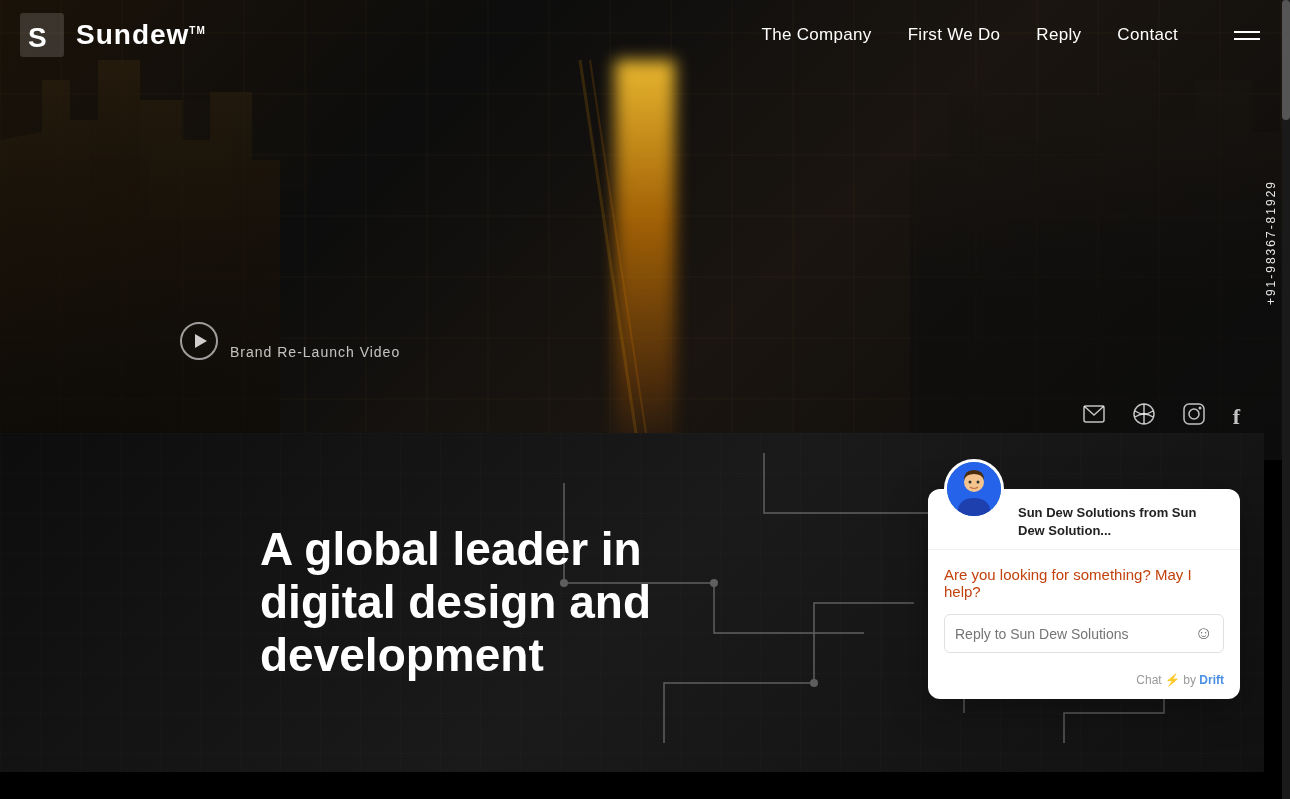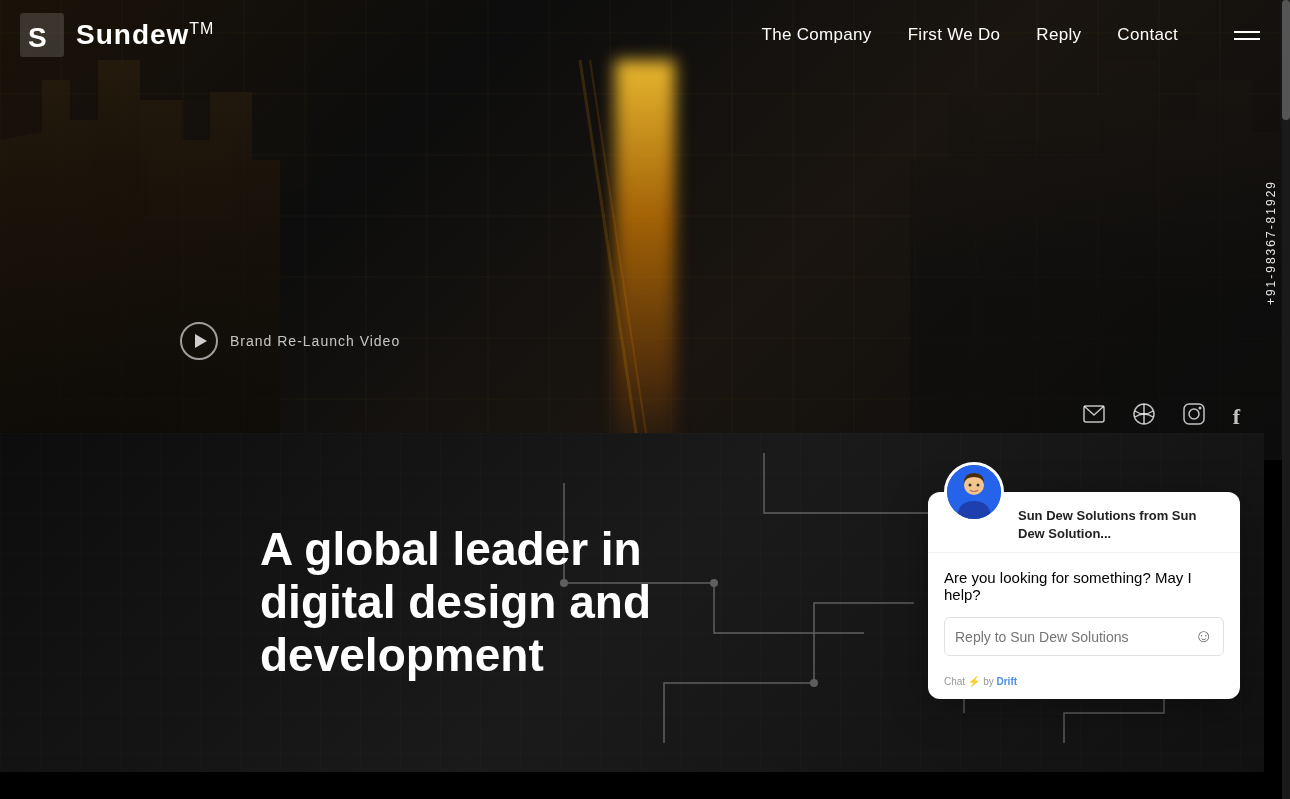--- a/index.html
+++ b/index.html
@@ -26,23 +26,23 @@
       width: 44px;
       height: 44px;
     }
     .logo-text {
       color: #fff;
       font-size: 28px;
       font-weight: 700;
       letter-spacing: 1px;
     }
     .logo-tm {
-      font-size: 16px;
+      font-size: 10px;
       vertical-align: super;
-      font-weight: 400;
+      font-weight: 700;
       margin-top: 48px;
     }
     .nav-links {
       display: flex;
       align-items: center;
       gap: 36px;
     }
     .nav-link {
       color: #fff;
       text-decoration: none;
@@ -144,21 +144,21 @@
       color: #fff;
       font-size: 62px;
       font-weight: 300;
       letter-spacing: -1px;
     }
     .hero-title strong {
       font-weight: 800;
     }
     .hero-video-btn {
       display: flex;
-      align-items: center;
+      align-items: flex-end;
       gap: 12px;
       margin-top: 20px;
       cursor: pointer;
     }
     .play-circle {
       width: 38px;
       height: 38px;
       border: 2px solid rgba(255,255,255,0.6);
       border-radius: 50%;
       display: flex;
@@ -274,21 +274,21 @@
     .chat-agent-name {
       font-size: 13px;
       font-weight: 600;
       color: #222;
     }
     .chat-body {
       padding: 16px 16px 12px;
     }
     .chat-message {
       font-size: 15px;
-      color: #000000;
+      color: #c2410c;
       margin-bottom: 14px;
     }
     .chat-input-row {
       display: flex;
       align-items: center;
       border: 1px solid #e0e0e0;
       border-radius: 6px;
       padding: 8px 10px;
       gap: 8px;
     }
@@ -300,22 +300,22 @@
       color: #999;
       background: transparent;
     }
     .emoji-btn {
       font-size: 18px;
       cursor: pointer;
       opacity: 0.6;
     }
     .chat-footer {
       padding: 8px 16px 12px;
-      text-align: left;
-      font-size: 10px;
+      text-align: right;
+      font-size: 12px;
       color: #999;
     }
     .chat-footer a {
       color: #4a90e2;
       text-decoration: none;
       font-weight: 600;
     }
     .chat-footer .bolt {
       color: #f5a623;
     }

